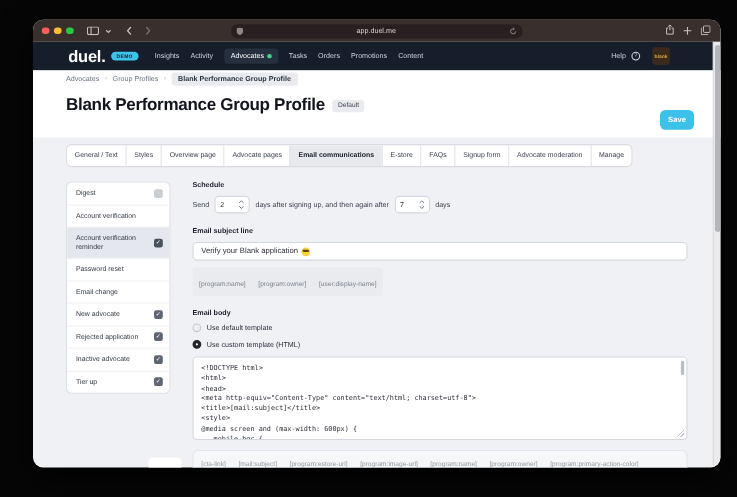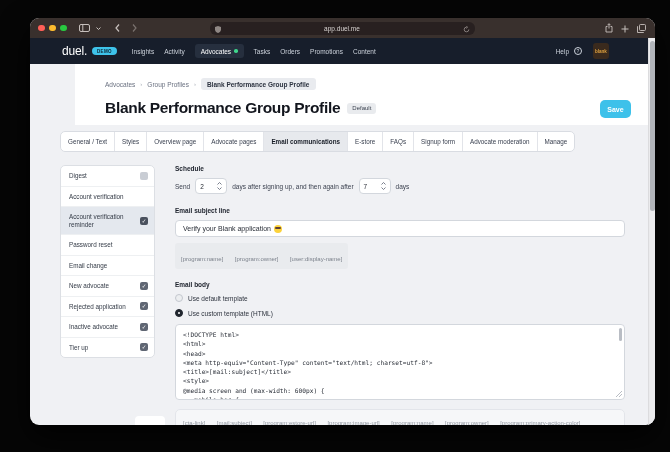--- a/index.html
+++ b/index.html
@@ -12,33 +12,33 @@
   .light { width:6.5px; height:6.5px; border-radius:50%; }
   .tb-icons { display:flex; align-items:center; gap:6px; margin-left:12px; color:#c7c0bd; }
   .tb-icons svg { display:block; }
   .fwd { opacity:.45; }
   .urlbar { position:absolute; left:180px; top:3.5px; width:265px; height:13px; background:#282020; border-radius:6px; display:flex; align-items:center; padding:0 5px; }
   .url-text { flex:1; text-align:center; font-size:6.5px; color:#d9d4d2; }
   .tb-right { position:absolute; right:9px; top:0; height:20px; display:flex; align-items:center; gap:8px; color:#c7c0bd; }
 
   
   .navbar { height:26px; background:#171e2b; display:flex; align-items:center; padding:0 46px 0 32px; }
-  .logo { color:#fff; font-size:12px; font-weight:normal; letter-spacing:-.2px; }
+  .logo { color:#fff; font-size:15px; font-weight:bold; letter-spacing:-.2px; }
   .demo-badge { margin-left:5px; background:#3ec3ea; color:#0c2230; font-size:4.5px; font-weight:bold; padding:1.5px 5px; border-radius:6px; letter-spacing:.3px; }
   .nav-items { display:flex; align-items:center; gap:10px; margin-left:15px; }
   .nav-item { font-size:6.5px; color:#ccd2db; cursor:default; }
   .nav-item.active { background:#262f3e; color:#fff; padding:3.5px 6px; border-radius:3px; display:flex; align-items:center; gap:3px; }
   .nav-dot { width:3.5px; height:3.5px; border-radius:50%; background:#3fd68c; }
   .nav-right { margin-left:auto; display:flex; align-items:center; gap:5px; }
   .help-label { font-size:6.5px; color:#ccd2db; }
   .info-icon { width:8px; height:8px; border:.8px solid #ccd2db; border-radius:50%; color:#ccd2db; font-size:5px; line-height:7px; text-align:center; }
   .avatar { width:16px; height:16px; margin-left:6px; border-radius:3px; background:#3a2a1d; color:#dfa23f; font-size:4.5px; font-weight:bold; display:flex; align-items:center; justify-content:center; }
 
   
-  .pagehead { position:relative; height:61px; background:#fff; padding:14px 0 0 30px;margin-left:45px; }
+  .pagehead { position:relative; height:61px; background:#fff; padding:2px 0 0 30px; }
   .breadcrumb { display:flex; align-items:center; font-size:6.5px; color:#6a7180; }
   .crumb-sep { margin:0 5px; color:#a9aeb7; font-size:6px; }
   .crumb-current { background:#e9ebef; color:#2c3340; font-weight:bold; padding:2.5px 6px; border-radius:3px; }
   .title-row { display:flex; align-items:center; margin-top:9px; }
   .page-title { font-size:15.5px; font-weight:bold; color:#12151d; letter-spacing:-.3px; }
   .default-badge { margin-left:7px; background:#e9ebee; color:#3c4350; font-size:6px; padding:2.5px 5px; border-radius:3px; }
   .save-btn { position:absolute; right:24px; top:36px; width:31px; height:18px; background:#3dc1ea; border:none; border-radius:5px; color:#fff; font-size:7px; font-weight:bold; font-family:inherit; }
 
   
   .content { padding:5px 30px 0 30px; }

